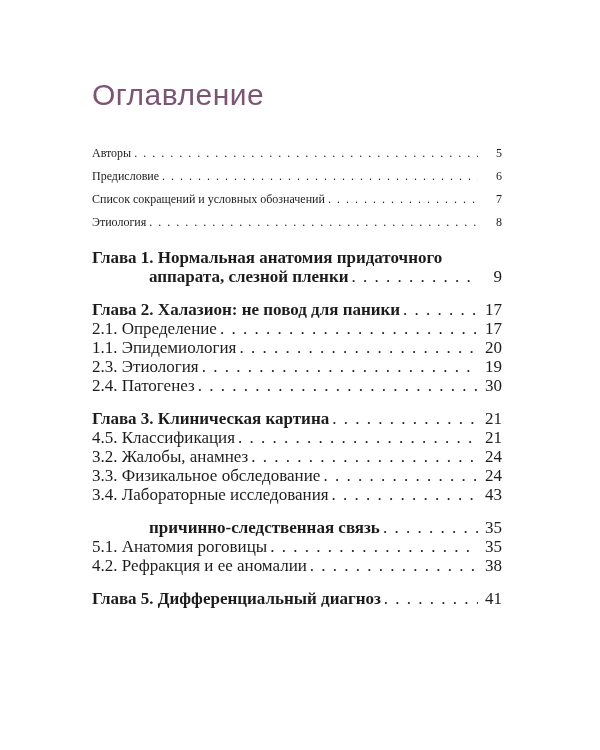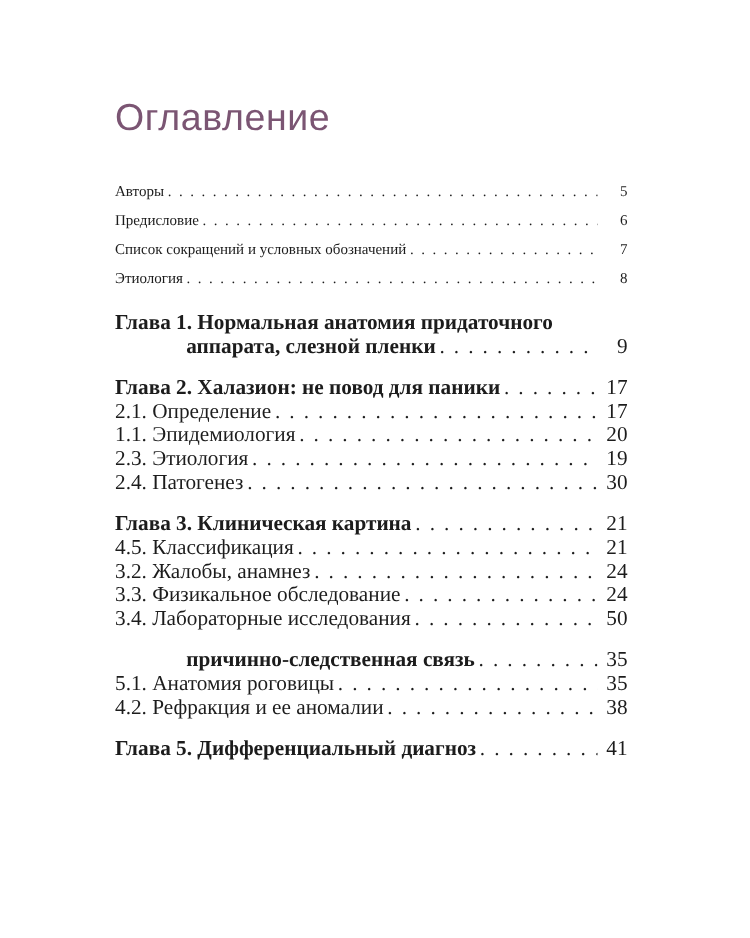--- a/index.html
+++ b/index.html
@@ -141,21 +141,21 @@
       <span class="pg">24</span>
     </div>
     <div class="row">
       <span class="label">3.3. Физикальное обследование</span>
       <span class="dots"></span>
       <span class="pg">24</span>
     </div>
     <div class="row">
       <span class="label">3.4. Лабораторные исследования</span>
       <span class="dots"></span>
-      <span class="pg">50</span>
+      <span class="pg">43</span>
     </div>
   </div>
 
   <div class="group">
     <div class="row">
       <span class="label bold cont">причинно-следственная связь</span>
       <span class="dots"></span>
       <span class="pg">35</span>
     </div>
     <div class="row">

